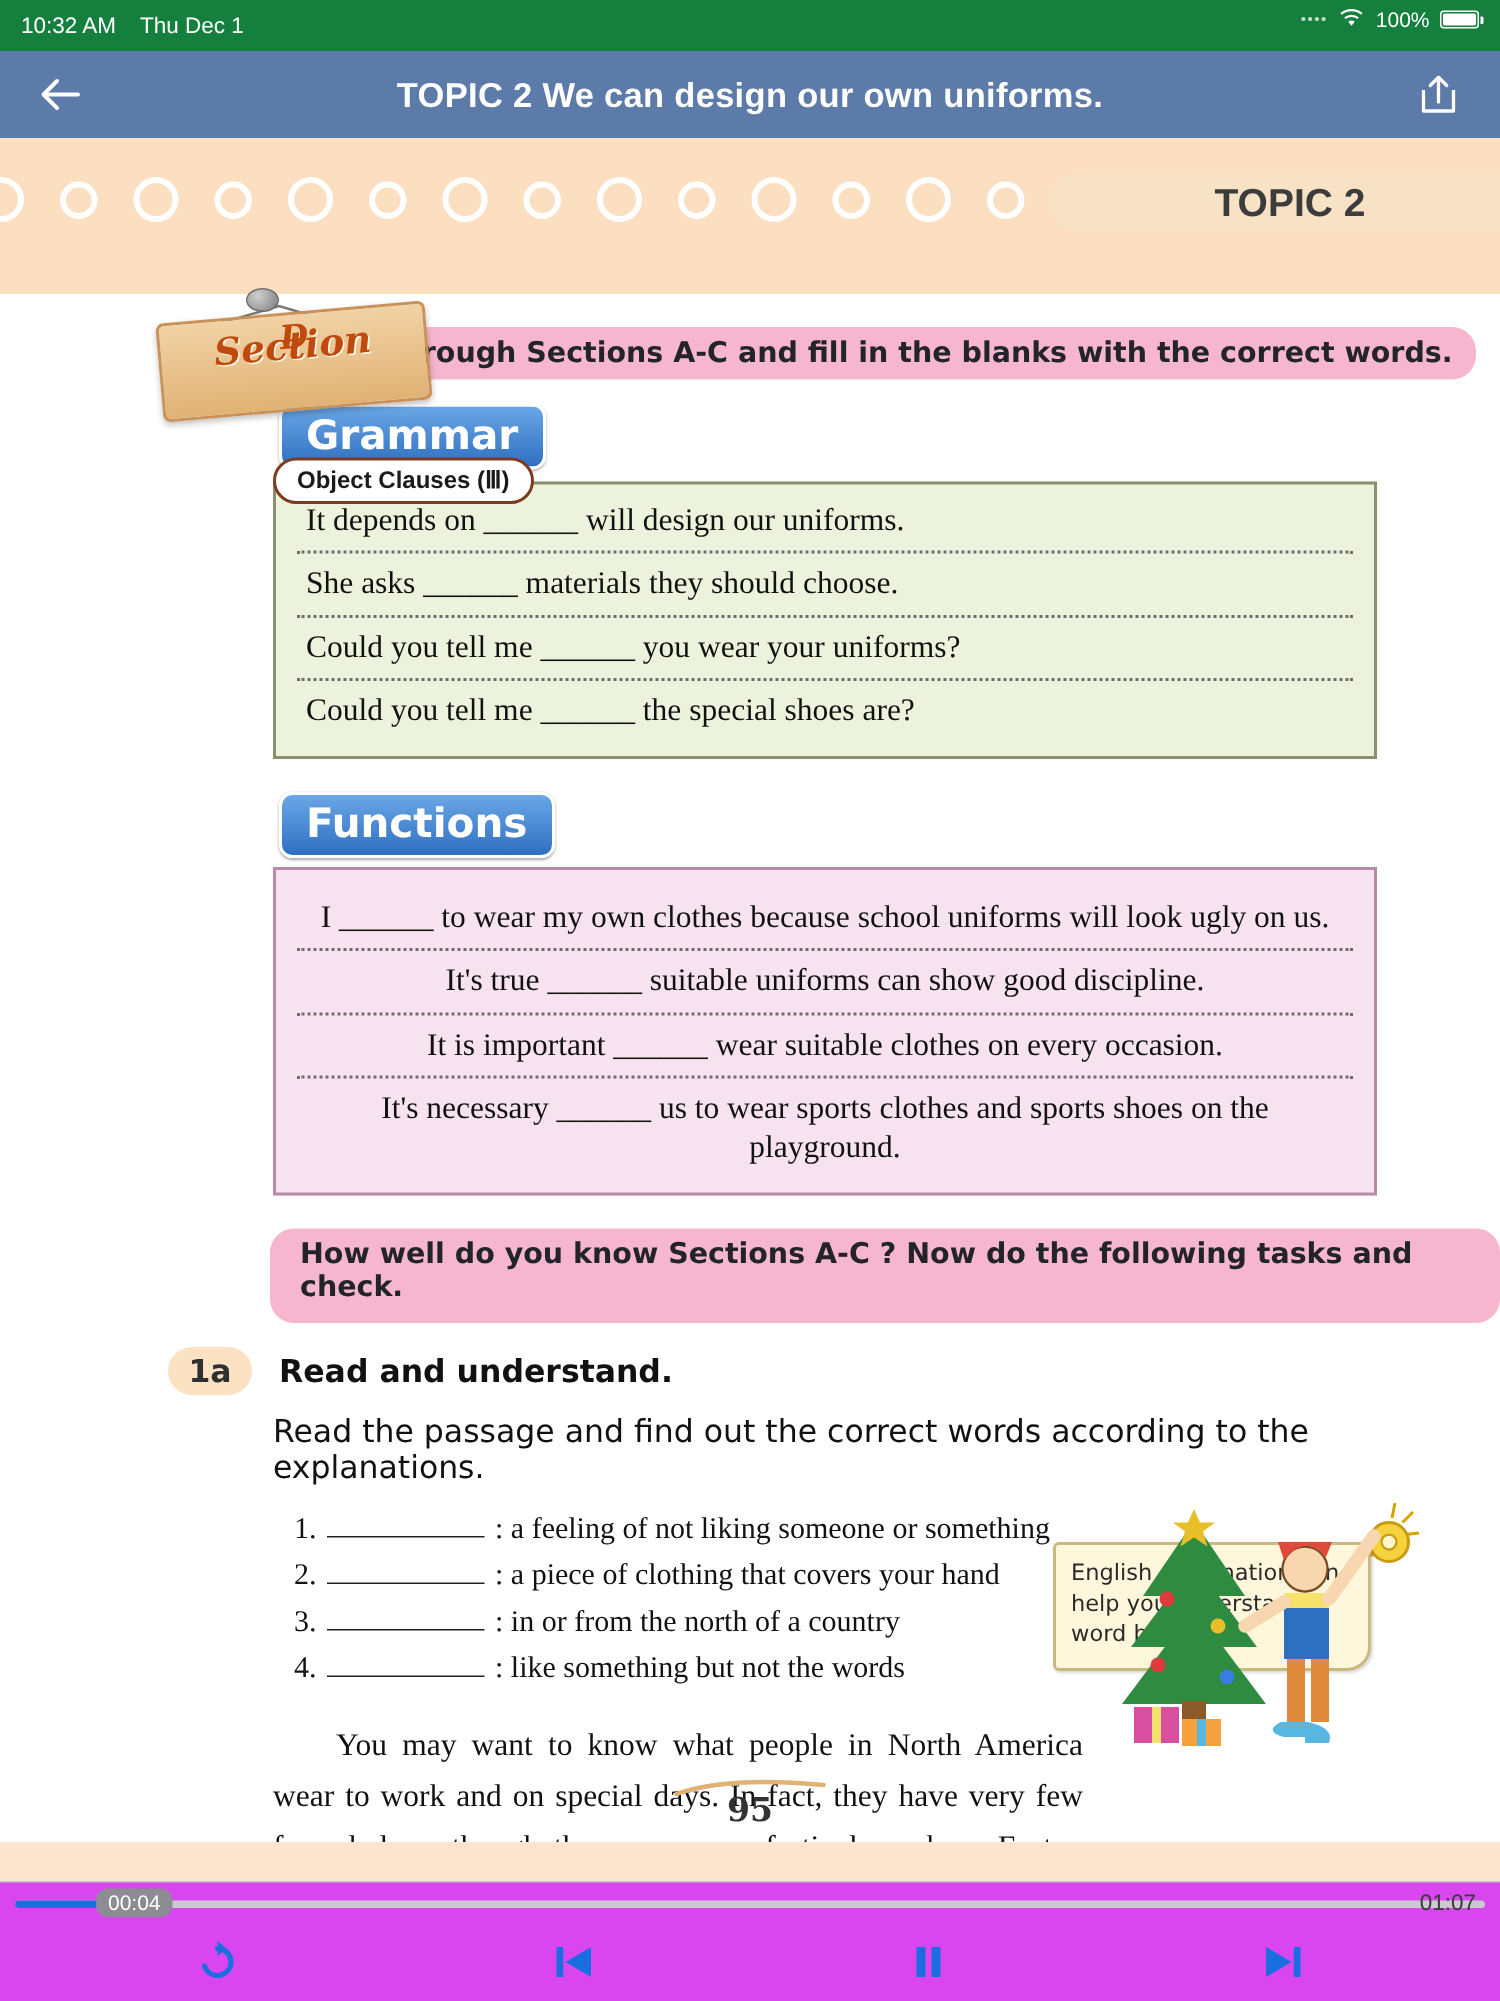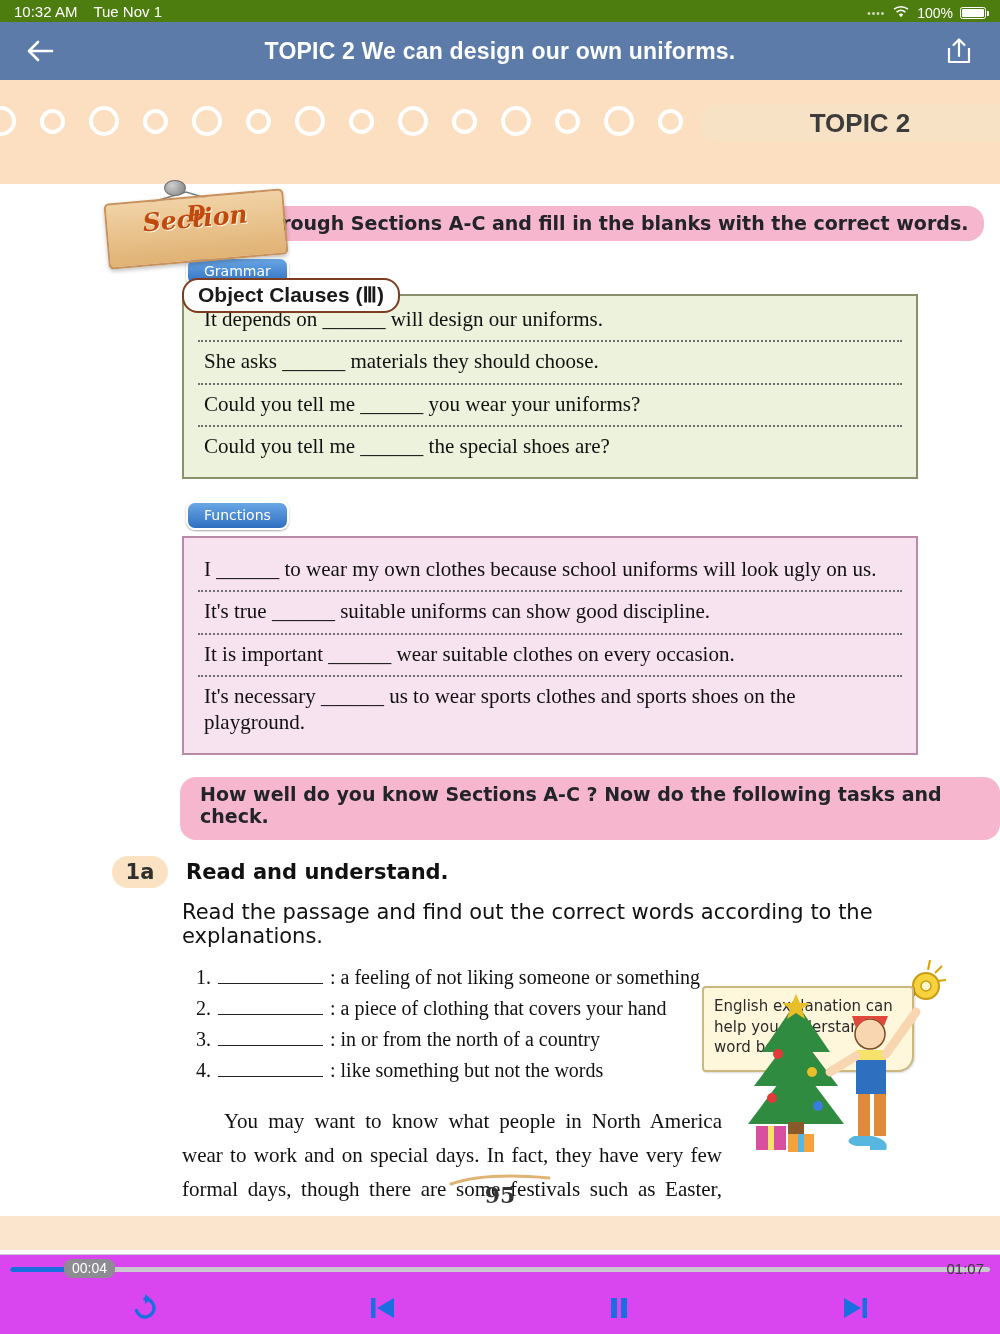--- a/index.html
+++ b/index.html
@@ -7,22 +7,22 @@
   body {
     width:1000px; height:1334px;
     font-family:"Liberation Sans", sans-serif;
     background:#ffffff;
     overflow:hidden;
     position:relative;
   }
 
   
   .statusbar {
-    height:22px; width:100%;
-    background:#4d7c0f;
+    height:34px; width:100%;
+    background:#15803d;
     color:#ffffff;
     display:flex; align-items:center;
     padding:2px 14px;
     font-size:15px;
     position:relative;
   }
   .status-left { display:flex; align-items:center; gap:16px; }
   .status-right { position:absolute; right:14px; top:0; height:26px; display:flex; align-items:center; gap:7px; font-size:14px; }
   .dots { letter-spacing:1px; font-size:10px; opacity:.75; }
   .wifi { display:inline-block; }
@@ -151,36 +151,36 @@
 
   .blue-badge {
     margin-left:186px;
     margin-top:16px;
     display:inline-block;
     background:linear-gradient(#6aa7e6,#2f6fc0);
     border:2px solid #ffffff;
     box-shadow:0 1px 2px rgba(0,0,0,.35);
     border-radius:9px;
     padding:4px 16px 5px;
-    color:#fff; font-size:14px; font-weight:400;
+    color:#fff; font-size:27px; font-weight:700;
     font-family:"DejaVu Sans", sans-serif;
   }
 
   .grammar-box {
     margin:8px 0 0 182px;
     width:736px;
     position:relative;
   }
   .grammar-head {
     position:absolute; left:0; top:-16px;
     background:#ffffff;
     border:2px solid #7d3b1f;
     border-radius:16px;
     padding:3px 14px 4px;
-    font-size:21px; font-weight:700; color:#1a1a1a;
+    font-size:16px; font-weight:700; color:#1a1a1a;
     font-family:"Liberation Sans", sans-serif;
     z-index:3;
   }
   .rulebox {
     border:2px solid #8a8f6c;
     background:#edf2dc;
     padding:4px 14px 10px;
     margin-top:2px;
   }
   .rulebox.pink {
@@ -311,21 +311,21 @@
     height:50px; padding:0 26px;
   }
   .ctrl { width:46px; height:40px; display:flex; align-items:center; justify-content:center; cursor:pointer; }
 </style>
 </head>
 <body>
 
 <div class="statusbar">
   <div class="status-left">
     <span>10:32 AM</span>
-    <span>Tue Nov 1</span>
+    <span>Thu Dec 1</span>
   </div>
   <div class="status-right">
     <span class="dots">••••</span>
     <span class="wifi">
       <svg width="18" height="13" viewBox="0 0 18 13">
           <path d="M9 12.2l2.2-2.7a3.5 3.5 0 00-4.4 0L9 12.2z" fill="#fff"></path>
           <path d="M4.6 7.1a7 7 0 018.8 0" stroke="#fff" stroke-width="1.5" fill="none"></path>
           <path d="M2.1 4.2a10.8 10.8 0 0113.8 0" stroke="#fff" stroke-width="1.5" fill="none"></path>
         </svg>
     </span>
@@ -399,21 +399,21 @@
       <div class="rulebox">
         <div class="rline">It depends on ______ will design our uniforms.</div>
         <div class="rline">She asks ______ materials they should choose.</div>
         <div class="rline">Could you tell me ______ you wear your uniforms?</div>
         <div class="rline">Could you tell me ______ the special shoes are?</div>
       </div>
     </div>
 
     <div class="blue-badge" style="margin-top:22px;">Functions</div>
 
-    <div class="grammar-box" style="margin-top:6px;">
+    <div class="grammar-box" style="margin-top:6px;text-align:center;">
       <div class="rulebox pink">
         <div class="rline">I ______ to wear my own clothes because school uniforms will look ugly on us.</div>
         <div class="rline">It's true ______ suitable uniforms can show good discipline.</div>
         <div class="rline">It is important ______ wear suitable clothes on every occasion.</div>
         <div class="rline">It's necessary ______ us to wear sports clothes and sports shoes on the playground.</div>
       </div>
     </div>
 
     <div class="instr-pill2">How well do you know Sections A-C ? Now do the following tasks and check.</div>
 

